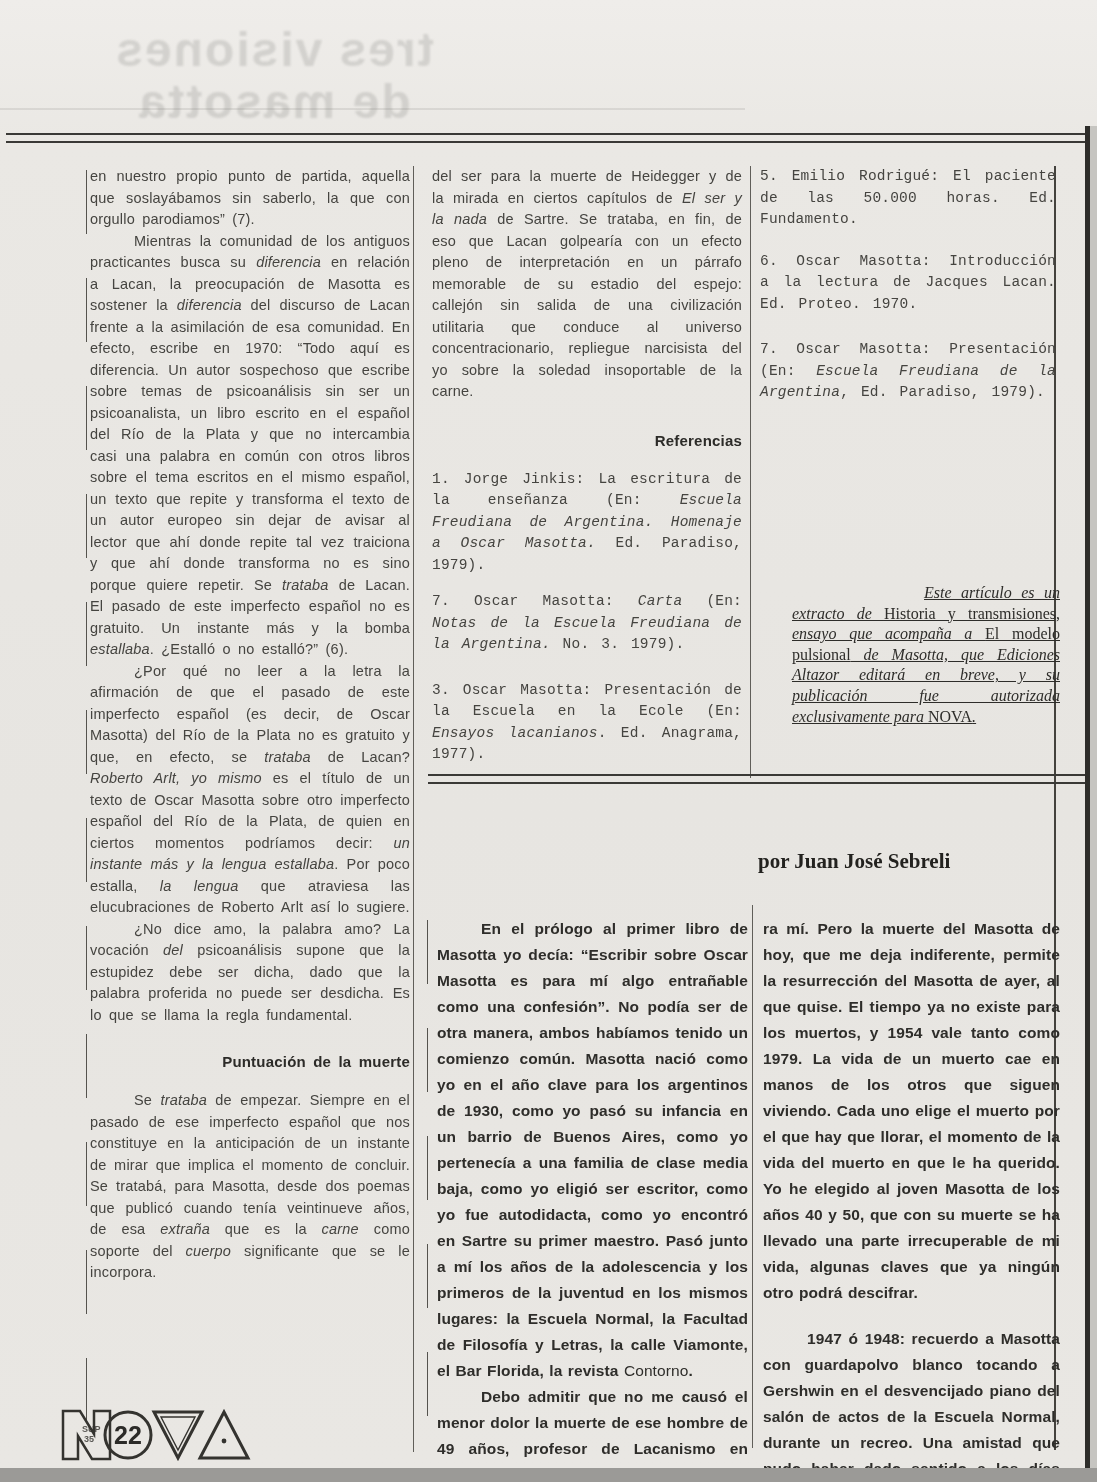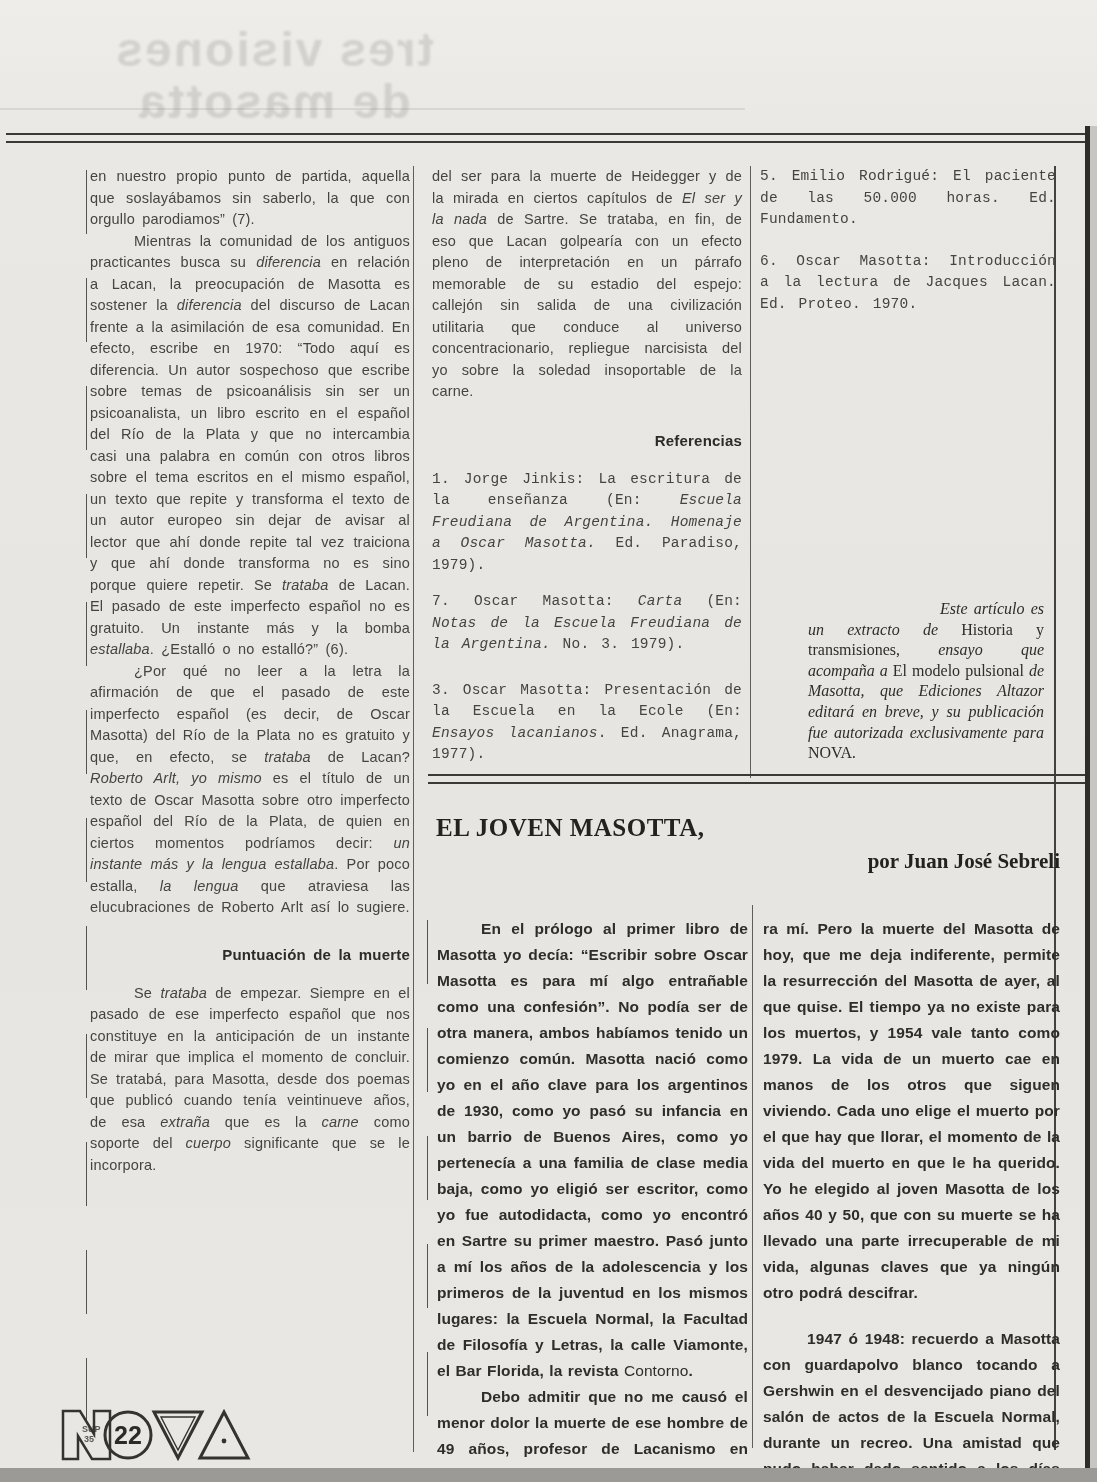--- a/index.html
+++ b/index.html
@@ -25,25 +25,25 @@
   .ref{margin-bottom:15px !important;font-family:Liberation Mono, monospace;}  .mt20{margin-top:20px !important;}
   .mt24{margin-top:24px !important;}.mt28{margin-top:28px !important;}
   h4.hd{font:700 15px/20px "Liberation Sans",sans-serif;color:#2c2b28;
         margin:26px 0 18px;text-align:right;letter-spacing:.2px;text-indent:0;}
   .s-i{font-style:italic;}
   .s-b{font-weight:400;margin-top:20px;}
   .s-r{font-style:normal;}
   
   .note{position:absolute;left:792px;top:583px;width:268px;text-align:justify;
         font:italic 16px/20.6px "Liberation Serif",serif;color:#2e2d2a;}
-  .note p{margin:16px;text-indent:132px;}
+  .note p{margin:0;text-indent:132px;text-decoration:underline;}
   
   .art-title{position:absolute;left:436px;top:796px;font:700 25px/30px "Liberation Serif",serif;
              color:#23221f;letter-spacing:.5px;}
-  .byline{position:absolute;left:758px;top:848px;width:302px;text-align:right;
+  .byline{position:absolute;left:758px;top:848px;width:302px;text-align:left;
           font:700 21px/26px "Liberation Serif",serif;color:#23221f;}
   
   .edge-r{position:absolute;left:1085px;top:126px;width:5px;height:1356px;background:#2e2d2a;}
   .edge-rm{position:absolute;left:1090px;top:126px;width:7px;height:1356px;background:#c6c5c1;}
   .edge-b{position:absolute;left:0;top:1469px;width:1097px;height:5px;background:#2e2d2a;}
   .edge-bm{position:absolute;left:0;top:1474px;width:1097px;height:8px;background:#cfcecb;}
   .logo{position:absolute;left:60px;top:1407px;}
 </style>
 </head>
 <body>
@@ -63,43 +63,44 @@
   <div class="vl" style="left:413px;top:166px;height:1286px;"></div>
   <div class="vl dash" style="left:427px;top:920px;height:522px;"></div>
   <div class="vl" style="left:750px;top:166px;height:612px;"></div>
   <div class="vl" style="left:752px;top:905px;height:543px;"></div>
   <div class="vl thick" style="left:1054px;top:166px;height:1284px;"></div>
 
   <section class="col u" style="left:90px;top:166px;width:320px;">
       <p class=""><span>en nuestro propio punto de partida, aquella que soslayábamos sin saberlo, la que con orgullo parodiamos” (7).</span></p>
       <p class=" ind"><span>Mientras la comunidad de los antiguos practicantes busca su </span><span class="s-i">diferencia</span><span> en relación a Lacan, la preocupación de Masotta es sostener la </span><span class="s-i">diferencia</span><span> del discurso de Lacan frente a la asimilación de esa comunidad. En efecto, escribe en 1970: “Todo aquí es diferencia. Un autor sospechoso que escribe sobre temas de psicoanálisis sin ser un psicoanalista, un libro escrito en el español del Río de la Plata y que no intercambia casi una palabra en común con otros libros sobre el tema escritos en el mismo español, un texto que repite y transforma el texto de un autor europeo sin dejar de avisar al lector que ahí donde repite tal vez traiciona y que ahí donde transforma no es sino porque quiere repetir. Se </span><span class="s-i">trataba</span><span> de Lacan. El pasado de este imperfecto español no es gratuito. Un instante más y la bomba </span><span class="s-i">estallaba</span><span>. ¿Estalló o no estalló?” (6).</span></p>
       <p class=" ind"><span>¿Por qué no leer a la letra la afirmación de que el pasado de este imperfecto español (es decir, de Oscar Masotta) del Río de la Plata no es gratuito y que, en efecto, se </span><span class="s-i">trataba</span><span> de Lacan? </span><span class="s-i">Roberto Arlt, yo mismo</span><span> es el título de un texto de Oscar Masotta sobre otro imperfecto español del Río de la Plata, de quien en ciertos momentos podríamos decir: </span><span class="s-i">un instante más y la lengua estallaba</span><span>. Por poco estalla, </span><span class="s-i">la lengua</span><span> que atraviesa las elucubraciones de Roberto Arlt así lo sugiere.</span></p>
+      <p class=" ind"><span>¿No dice amo, la palabra amo? La vocación </span><span class="s-i">del</span><span> psicoanálisis supone que la estupidez debe ser dicha, dado que la palabra proferida no puede ser desdicha. Es lo que se llama la regla fundamental.</span></p>
       <h4 class="hd "><span>Puntuación de la muerte</span></h4>
       <p class=" ind"><span>Se </span><span class="s-i">trataba</span><span> de empezar. Siempre en el pasado de ese imperfecto español que nos constituye en la anticipación de un instante de mirar que implica el momento de concluir. Se tratabá, para Masotta, desde dos poemas que publicó cuando tenía veintinueve años, de esa </span><span class="s-i">extraña</span><span> que es la </span><span class="s-i">carne</span><span> como soporte del </span><span class="s-i">cuerpo</span><span> significante que se le incorpora.</span></p>
     </section>
   <section class="col u" style="left:432px;top:166px;width:310px;">
       <p class=""><span>del ser para la muerte de Heidegger y de la mirada en ciertos capítulos de </span><span class="s-i">El ser y la nada</span><span> de Sartre. Se trataba, en fin, de eso que Lacan golpearía con un efecto pleno de interpretación en un párrafo memorable de su estadio del espejo: callejón sin salida de una civilización utilitaria que conduce al universo concentracionario, repliegue narcisista del yo sobre la soledad insoportable de la carne.</span></p>
       <h4 class="hd mt28"><span>Referencias</span></h4>
       <p class="ref"><span>1. Jorge Jinkis: La escritura de la enseñanza (En: </span><span class="s-i">Escuela Freudiana de Argentina. Homenaje a Oscar Masotta.</span><span> Ed. Paradiso, 1979).</span></p>
       <p class="ref"><span>7. Oscar Masotta: </span><span class="s-i">Carta</span><span> (En: </span><span class="s-i">Notas de la Escuela Freudiana de la Argentina.</span><span> No. 3. 1979).</span></p>
       <p class="ref mt24"><span>3. Oscar Masotta: Presentación de la Escuela en la Ecole (En: </span><span class="s-i">Ensayos lacanianos</span><span>. Ed. Anagrama, 1977).</span></p>
     </section>
   <section class="col u" style="left:760px;top:166px;width:296px;">
       <p class="ref"><span>5. Emilio Rodrigué: El paciente de las 50.000 horas. Ed. Fundamento.</span></p>
       <p class="ref mt20"><span>6. Oscar Masotta: Introducción a la lectura de Jacques Lacan. Ed. Proteo. 1970.</span></p>
+      <p class="ref mt24"><span>7. Oscar Masotta: Presentación (En: </span><span class="s-i">Escuela Freudiana de la Argentina</span><span>, Ed. Paradiso, 1979).</span></p>
     </section>
 
   <aside class="note">
       <p class=""><span>Este artículo es un extracto de </span><span class="s-r">Historia y transmisiones,</span><span> ensayo que acompaña a </span><span class="s-r">El modelo pulsional</span><span> de Masotta, que Ediciones Altazor editará en breve, y su publicación fue autorizada exclusivamente para </span><span class="s-r">NOVA</span><span>.</span></p>
     </aside>
 
   <div class="hr" style="left:428px;top:774px;width:660px;"></div>
   <div class="hr" style="left:428px;top:782px;width:660px;"></div>
 
-  <h1 class="art-title">EL JOVEN MASOTTA,</h1>
   <div class="byline">por Juan José Sebreli</div>
 
   <section class="col lw" style="left:437px;top:916px;width:311px;">
       <p class=" ind"><span>En el prólogo al primer libro de Masotta yo decía: “Escribir sobre Oscar Masotta es para mí algo entrañable como una confesión”. No podía ser de otra manera, ambos habíamos tenido un comienzo común. Masotta nació como yo en el año clave para los argentinos de 1930, como yo pasó su infancia en un barrio de Buenos Aires, como yo pertenecía a una familia de clase media baja, como yo eligió ser escritor, como yo fue autodidacta, como yo encontró en Sartre su primer maestro. Pasó junto a mí los años de la adolescencia y los primeros de la juventud en los mismos lugares: la Escuela Normal, la Facultad de Filosofía y Letras, la calle Viamonte, el Bar Florida, la revista </span><span class="s-b">Contorno</span><span>.</span></p>
       <p class=" ind"><span>Debo admitir que no me causó el menor dolor la muerte de ese hombre de 49 años, profesor de Lacanismo en Barcelona, que hace años no era ya nada pa-</span></p>
     </section>
   <section class="col lw" style="left:763px;top:916px;width:297px;">
       <p class=""><span>ra mí. Pero la muerte del Masotta de hoy, que me deja indiferente, permite la resurrección del Masotta de ayer, al que quise. El tiempo ya no existe para los muertos, y 1954 vale tanto como 1979. La vida de un muerto cae en manos de los otros que siguen viviendo. Cada uno elige el muerto por el que hay que llorar, el momento de la vida del muerto en que le ha querido. Yo he elegido al joven Masotta de los años 40 y 50, que con su muerte se ha llevado una parte irrecuperable de mi vida, algunas claves que ya ningún otro podrá descifrar.</span></p>
       <p class="mt20 ind"><span>1947 ó 1948: recuerdo a Masotta con guardapolvo blanco tocando a Gershwin en el desvencijado piano del salón de actos de la Escuela Normal, durante un recreo. Una amistad que pudo haber dado sentido a los días vacíos de la Escuela Normal, pero que no tuve por-</span></p>
     </section>

